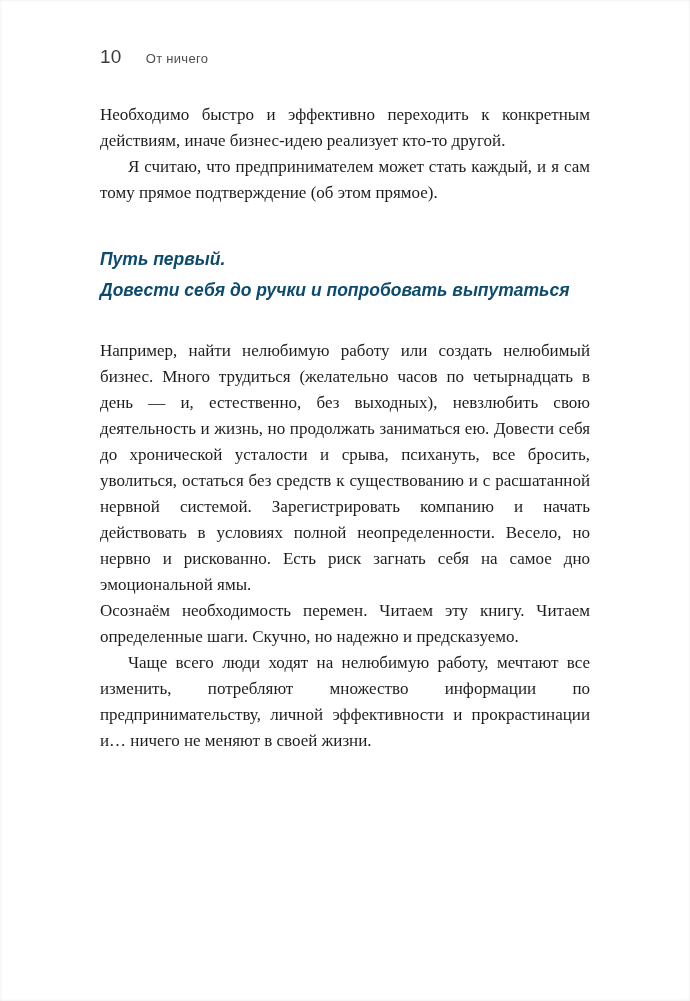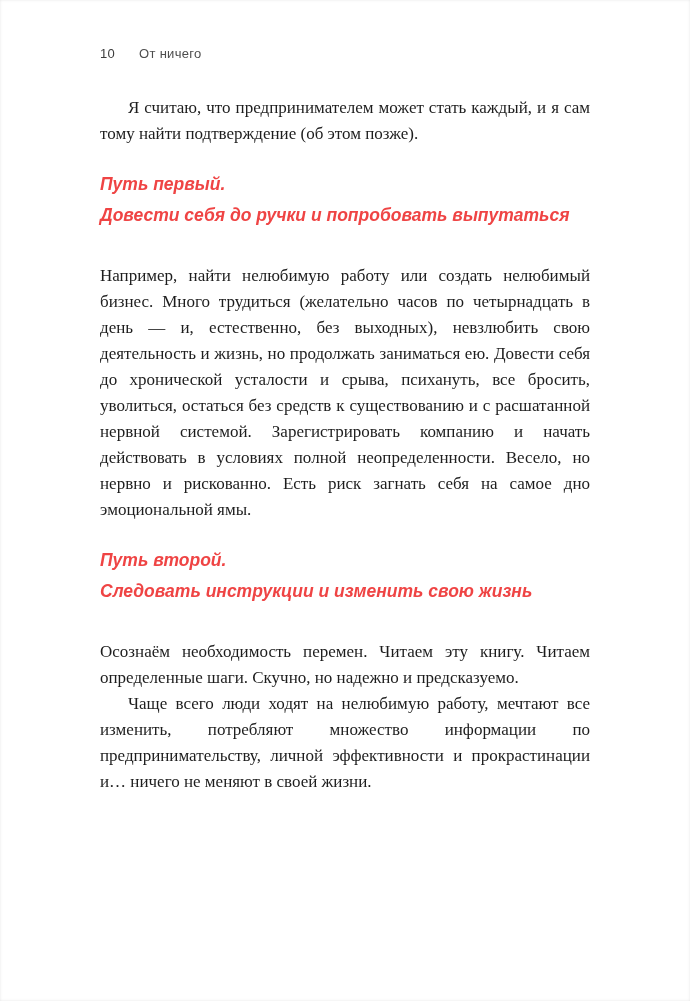--- a/index.html
+++ b/index.html
@@ -25,71 +25,70 @@
       align-items: baseline;
       font-family: "Liberation Sans", sans-serif;
       font-size: 13px;
       color: #4d4d4d;
       letter-spacing: 0.3px;
       margin-bottom: 34px;
     }
     .running-head .page-number {
       color: #3c3c3c;
       margin-right: 24px;
-      font-size: 13px;
+      font-size: 19px;
     }
     .body-text {
       font-size: 17px;
       line-height: 26px;
       text-align: justify;
       hyphens: auto;
     }
     .body-text p {
       margin: 0;
     }
     .body-text p.indent {
       text-indent: 28px;
     }
     .section-heading {
       font-family: "Liberation Sans", sans-serif;
       font-style: italic;
       font-weight: 700;
       font-size: 17.5px;
       line-height: 31px;
-      color: #ef4444;
+      color: #0c4a6e;
       white-space: pre-line;
       text-align: left;
-      margin-top: 22px;
+      margin-top: 38px;
       margin-bottom: 32px;
       hyphens: none;
     }
   </style>
 </head>
 <body>
 
 <div class="page">
 
   <div class="running-head">
     <span class="page-number">10</span>
     <span class="running-title">От ничего</span>
   </div>
 
   <div class="body-text">
 
+    <p>Необходимо быстро и эффективно переходить к конкретным действиям, иначе бизнес-идею реализует кто-то другой.</p>
 
-    <p class="indent">Я считаю, что предпринимателем может стать каждый, и я сам тому найти подтверждение (об этом позже).</p>
+    <p class="indent">Я считаю, что предпринимателем может стать каждый, и я сам тому прямое подтверждение (об этом прямое).</p>
 
 
     <div class="section-heading">Путь первый.
 Довести себя до ручки и попробовать выпутаться</div>
 
     <p>Например, найти нелюбимую работу или создать нелюбимый бизнес. Много трудиться (желательно часов по четырнадцать в день — и, естественно, без выходных), невзлюбить свою деятельность и жизнь, но продолжать заниматься ею. Довести себя до хронической усталости и срыва, психануть, все бросить, уволиться, остаться без средств к существованию и с расшатанной нервной системой. Зарегистрировать компанию и начать действовать в условиях полной неопределенности. Весело, но нервно и рискованно. Есть риск загнать себя на самое дно эмоциональной ямы.</p>
 
-    <div class="section-heading">Путь второй.
-Следовать инструкции и изменить свою жизнь</div>
 
     <p>Осознаём необходимость перемен. Читаем эту книгу. Читаем определенные шаги. Скучно, но надежно и предсказуемо.</p>
 
     <p class="indent">Чаще всего люди ходят на нелюбимую работу, мечтают все изменить, потребляют множество информации по предпринимательству, личной эффективности и прокрастинации и… ничего не меняют в своей жизни.</p>
 
   </div>
 
 </div>
 
 </body></html>

